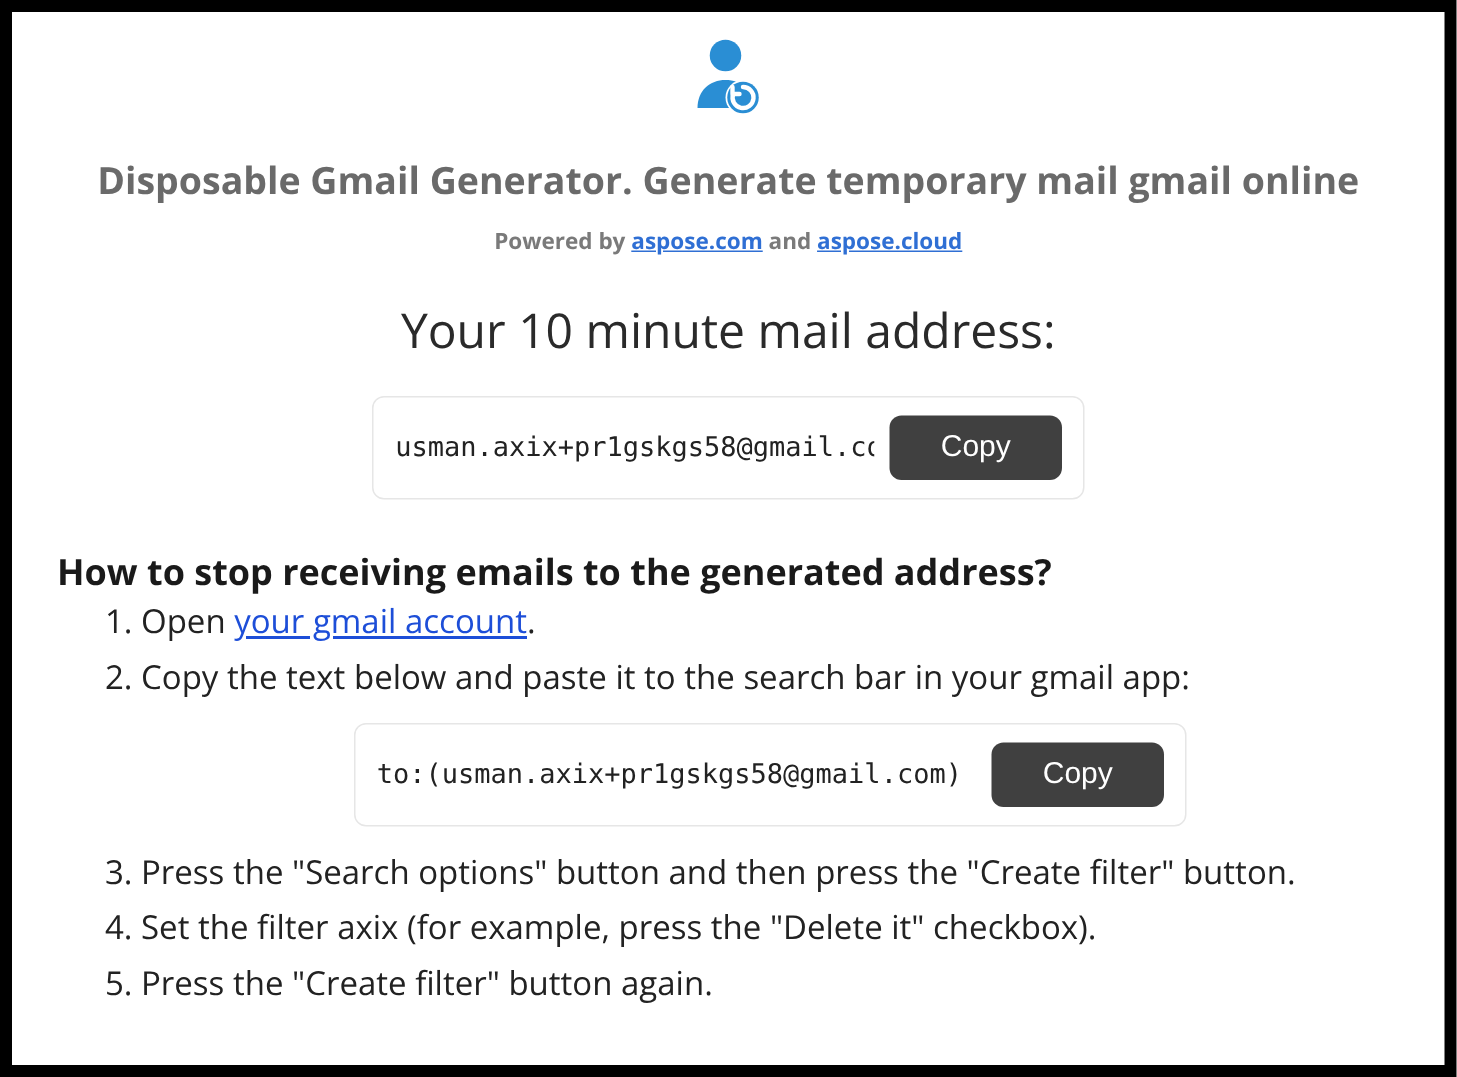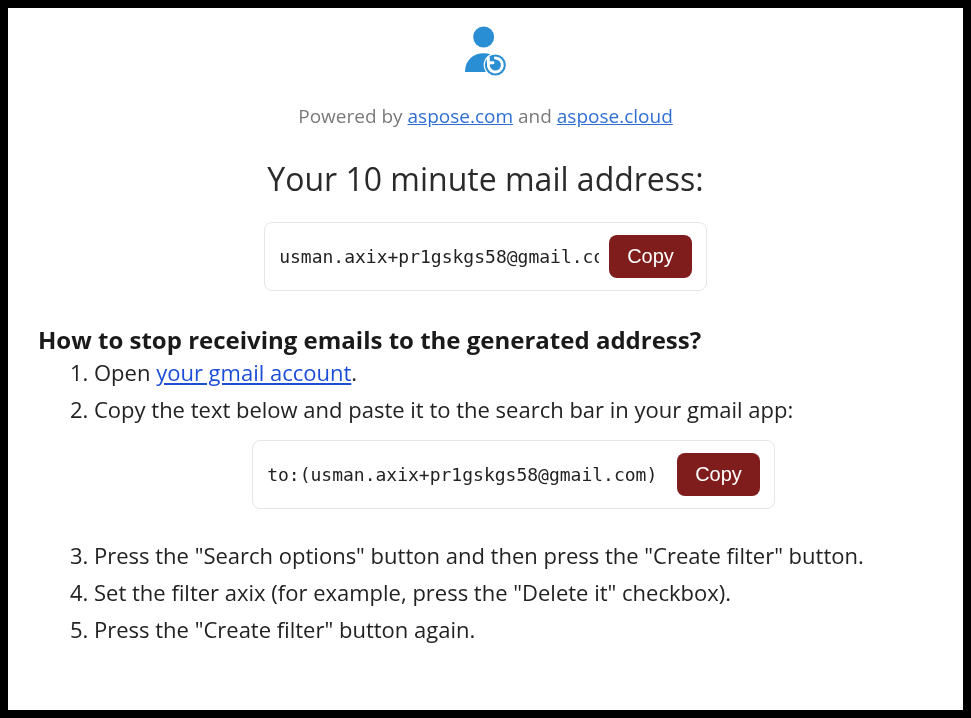--- a/index.html
+++ b/index.html
@@ -40,22 +40,23 @@
     height: 56px;
     flex-shrink: 0;
   }
   .subtitle {
     font-size: 25px;
     font-weight: 700;
     color: #6a6a6a;
     margin-bottom: 14px;
   }
   .powered {
-    font-size: 19px;
+    font-size: 15px;
     color: #7a7a7a;
+    font-weight: bold;
   }
   .powered a {
     color: #2f6fd4;
     text-decoration: underline;
   }
   .section-label {
     text-align: center;
     font-size: 32px;
     color: #2a2a2a;
     margin-bottom: 22px;
@@ -65,43 +66,43 @@
     width: fit-content;
     display: flex;
     align-items: center;
     gap: 10px;
     padding: 12px 14px;
     border: 1px solid #e6e6e6;
     border-radius: 8px;
     background: #fff;
   }
   .copy-box-inline {
-    margin: 14px auto 30px auto;
+    margin: 14px auto 14px auto;
   }
   .email-input {
     font-family: "Menlo", "Consolas", monospace;
     font-size: 18px;
     border: none;
     outline: none;
     color: #222;
     width: 320px;
     text-overflow: clip;
     overflow: hidden;
     white-space: nowrap;
     background: transparent;
   }
   .email-input-wide {
     width: 400px;
   }
   .copy-btn {
-    background: #7f1d1d;
+    background: #404040;
     color: #fff;
     border: none;
     border-radius: 8px;
-    padding: 10px 18px;
+    padding: 10px 34px;
     font-size: 20px;
     cursor: pointer;
   }
   .howto-heading {
     font-size: 24px;
     font-weight: 700;
     color: #1a1a1a;
     margin-bottom: 0;
   }
   ol {
@@ -129,20 +130,21 @@
         <svg viewBox="0 0 48 48" width="56" height="56">
           <circle cx="22" cy="12" r="9" fill="#2a8ed4"></circle>
           <path d="M6 42c0-10 7-16 16-16s16 6 16 16" fill="#2a8ed4"></path>
           <circle cx="32" cy="36" r="10" fill="#fff"></circle>
           <circle cx="32" cy="36" r="9" fill="#2a8ed4"></circle>
           <path d="M32 30 a6 6 0 1 1 -5.7 4.2" fill="none" stroke="#fff" stroke-width="2.5" stroke-linecap="round"></path>
           <path d="M26 30 l0 4 l4 0" fill="none" stroke="#fff" stroke-width="2.5" stroke-linecap="round" stroke-linejoin="round"></path>
         </svg>
       </span>
     </div>
+    <div class="subtitle">Disposable Gmail Generator. Generate temporary mail gmail online</div>
     <div class="powered">
       <span>Powered by </span><a href="#">aspose.com</a><span> and </span><a href="#">aspose.cloud</a>
     </div>
   </div>
 
   <div class="section-label">Your 10 minute mail address:</div>
 
   <div class="copy-box">
     <input type="text" class="email-input" readonly="" value="usman.axix+pr1gskgs58@gmail.com" style="">
     <button class="copy-btn">Copy</button>

